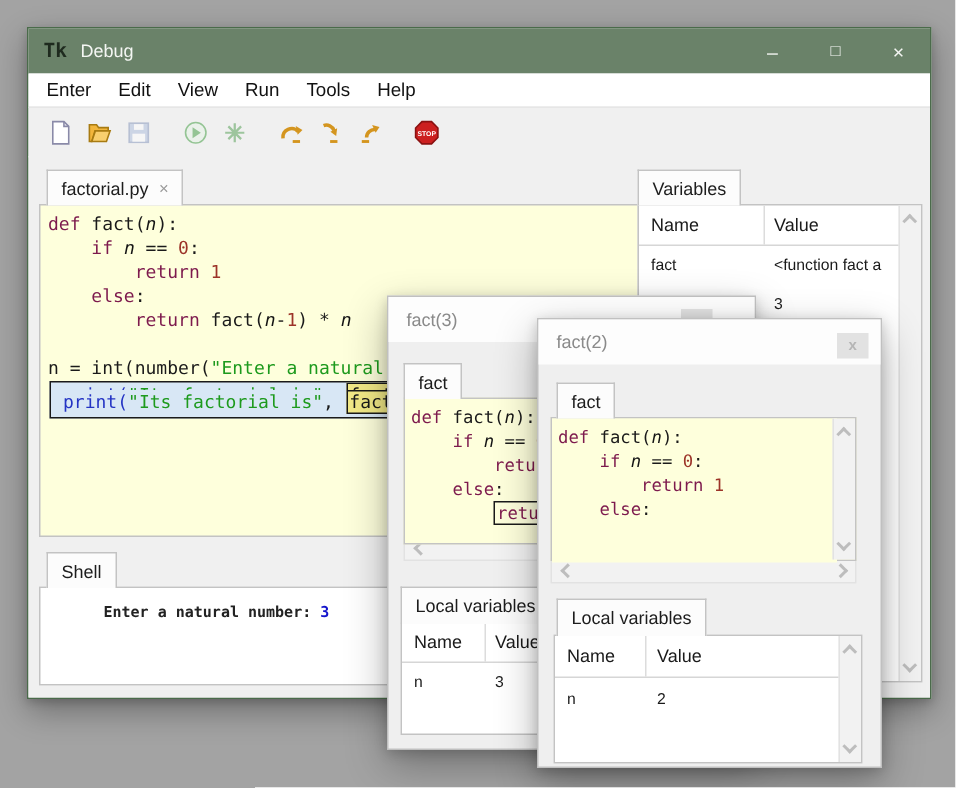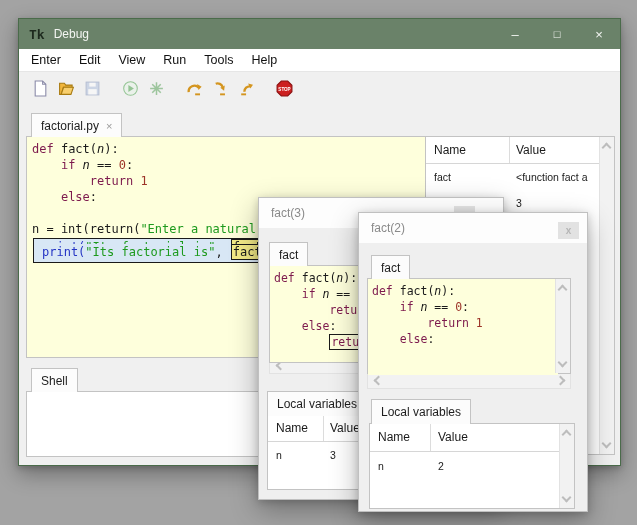--- a/index.html
+++ b/index.html
@@ -205,39 +205,46 @@
       <div class="tab" id="editor-tab">
         <span>factorial.py</span>
         <span class="tabx">×</span>
       </div>
       <div class="pane" id="editor-pane">
         <div>
             <div class="code-line"><span class="tk-kw">def </span><span class="tk-plain">fact(</span><span class="tk-param">n</span><span class="tk-plain">):</span></div>
             <div class="code-line"><span class="tk-plain">    </span><span class="tk-kw">if </span><span class="tk-param">n</span><span class="tk-plain"> == </span><span class="tk-num">0</span><span class="tk-plain">:</span></div>
             <div class="code-line"><span class="tk-plain">        </span><span class="tk-kw">return </span><span class="tk-num">1</span></div>
             <div class="code-line"><span class="tk-plain">    </span><span class="tk-kw">else</span><span class="tk-plain">:</span></div>
+            <div class="code-line"><span class="tk-plain">        </span><span class="tk-kw">return </span><span class="tk-plain">fact(</span><span class="tk-param">n</span><span class="tk-plain">-</span><span class="tk-num">1</span><span class="tk-plain">) * </span><span class="tk-param">n</span></div>
             <div class="code-line">&nbsp;</div>
-            <div class="code-line"><span class="tk-plain">n = int(return(</span><span class="tk-str">"Enter a natural number: "</span><span class="tk-plain">))</span></div>
+            <div class="code-line"><span class="tk-plain">n = int(number(</span><span class="tk-str">"Enter a natural number: "</span><span class="tk-plain">))</span></div>
           </div>
         <div id="focus-box">
           <div class="clip-sliver">
               <div class="code-line"><span class="tk-builtin">print(</span><span class="tk-str">"Its factorial is"</span><span class="tk-plain">, </span><span class="tk-plain tk-box-eval">fact(3)</span><span class="tk-plain">)</span></div>
             </div>
           <div>
               <div class="code-line"><span class="tk-builtin">print(</span><span class="tk-str">"Its factorial is"</span><span class="tk-plain">, </span><span class="tk-plain tk-box-eval">fact(3)</span><span class="tk-plain">)</span></div>
             </div>
         </div>
       </div>
 
       <div class="tab" id="shell-tab">
         <span>Shell</span>
       </div>
       <div class="pane" id="shell-pane">
-      </div>
-
+        <div id="shell-line2">
+          <span>Enter a natural number: </span><span id="shell-io-val">3</span>
+        </div>
+      </div>
+
+      <div class="tab" id="vars-tab">
+        <span>Variables</span>
+      </div>
       <div class="pane" id="vars-pane">
         <span class="tbl-head" style="left:8px;top:6px;">Name</span>
         <span class="tbl-head" style="left:90px;top:6px;">Value</span>
         <div class="vdiv" style="left:83px;top:0;height:26px;"></div>
         <div class="hline" style="left:0;right:14px;top:26px;"></div>
         <span class="tbl-cell" style="left:8px;top:34px;width:70px;">fact</span>
         <span class="tbl-cell" style="left:90px;top:34px;width:83px;">&lt;function fact a</span>
         <span class="tbl-cell" style="left:8px;top:60px;width:70px;">n</span>
         <span class="tbl-cell" style="left:90px;top:60px;width:83px;">3</span>
         <div class="sbar" style="right:0;top:0;width:14px;height:100%;">

